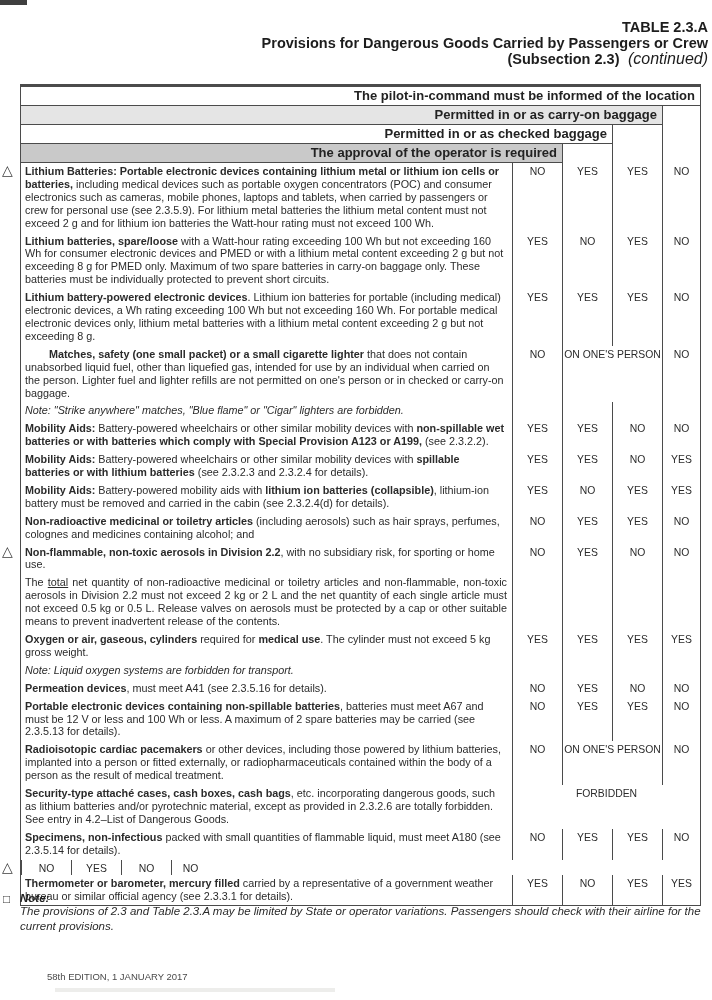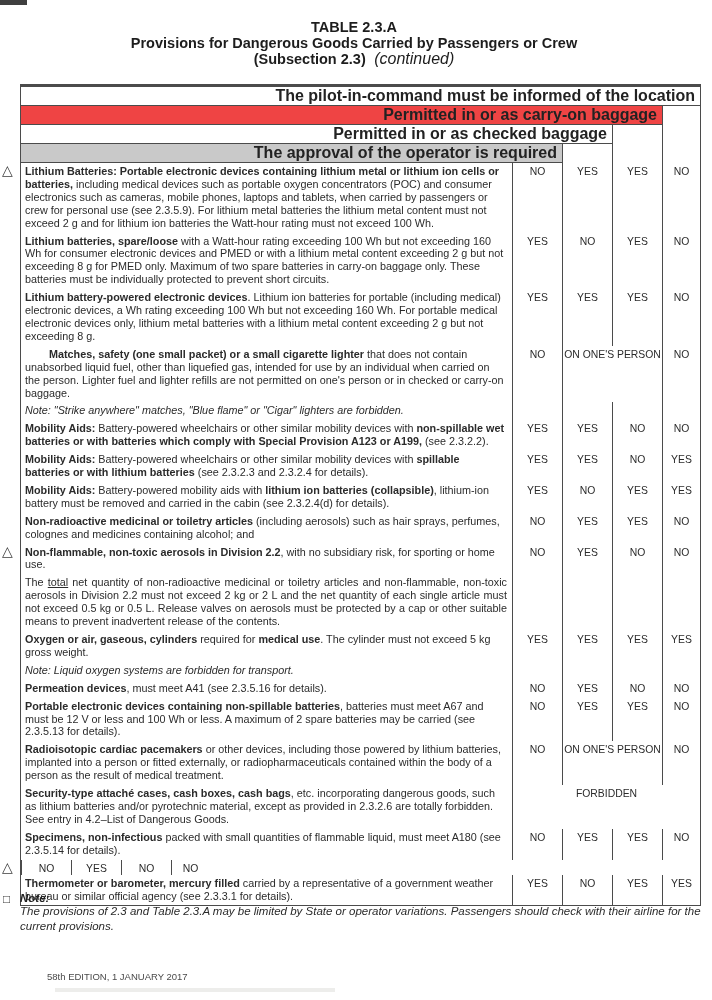--- a/index.html
+++ b/index.html
@@ -3,32 +3,32 @@
 <meta charset="utf-8">
 <style>
   html,body{margin:0;padding:0;}
   body{
     width:712px;height:1000px;background:#ffffff;position:relative;
     font-family:"Liberation Sans",sans-serif;color:#2e2e2e;overflow:hidden;
   }
   .corner-artifact{position:absolute;left:0;top:0;width:27px;height:5px;background:#3f3f3f;}
   .bottom-artifact{position:absolute;left:55px;top:988px;width:280px;height:4px;background:#ededeb;}
 
-  .titles{position:absolute;left:0;top:20px;width:708px;text-align:center;color:#1d1d1d;}
+  .titles{position:absolute;left:0;top:20px;width:708px;text-align:right;color:#1d1d1d;}
   .t-line{font-weight:bold;font-size:14.5px;line-height:15.5px;}
   .t-cont{font-weight:normal;font-style:italic;font-size:16px;margin-top:48px;}
 
   .dgtable{
     position:absolute;left:20px;top:84px;width:681px;box-sizing:border-box;
     border:1px solid #4b4b4b;border-top-width:3px;background:#fff;
   }
   .hrow{display:flex;height:19px;}
   .hlabel{
     flex:1;box-sizing:border-box;border-bottom:1px solid #4b4b4b;
-    font-weight:bold;font-size:16px;line-height:18px;text-align:right;padding-right:5px;
+    font-weight:bold;font-size:13px;line-height:18px;text-align:right;padding-right:5px;
     white-space:nowrap;overflow:hidden;color:#222;
   }
   .hcell{box-sizing:border-box;border-left:1px solid #4b4b4b;}
 
   .trow{display:flex;position:relative;}
   .tdesc{
     flex:1;box-sizing:border-box;padding:2px 5px 3px 4px;
     font-size:10.8px;line-height:12.9px;color:#2b2b2b;
   }
   .tdesc.justify{text-align:justify;}
@@ -59,21 +59,21 @@
     <span class="t-cont">&nbsp;<span>(continued)</span></span>
   </div>
 </div>
 
 <div class="dgtable">
   <div id="thead">
       <div class="hrow">
         <div class="hlabel">The pilot-in-command must be informed of the location</div>
       </div>
       <div class="hrow">
-        <div class="hlabel" style="background: #ef4444;">Permitted in or as carry-on baggage</div>
+        <div class="hlabel" style="background: #e5e5e5;">Permitted in or as carry-on baggage</div>
         <div class="hcell" style="width: 38px;"></div>
       </div>
       <div class="hrow">
         <div class="hlabel">Permitted in or as checked baggage</div>
         <div class="hcell" style="width: 50px;"></div>
         <div class="hcell" style="width: 38px;"></div>
       </div>
       <div class="hrow">
         <div class="hlabel" style="background: rgb(201, 201, 201);">The approval of the operator is required</div>
         <div class="hcell" style="width: 50px;"></div>

